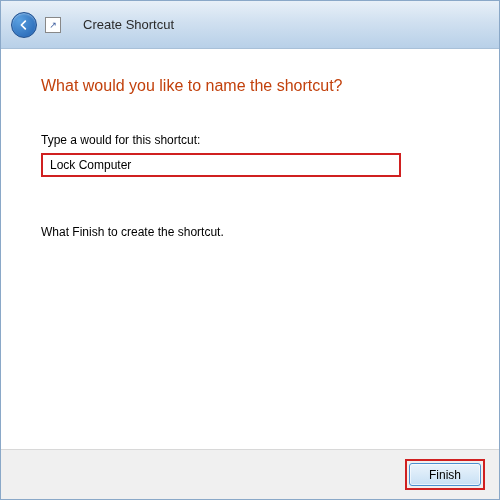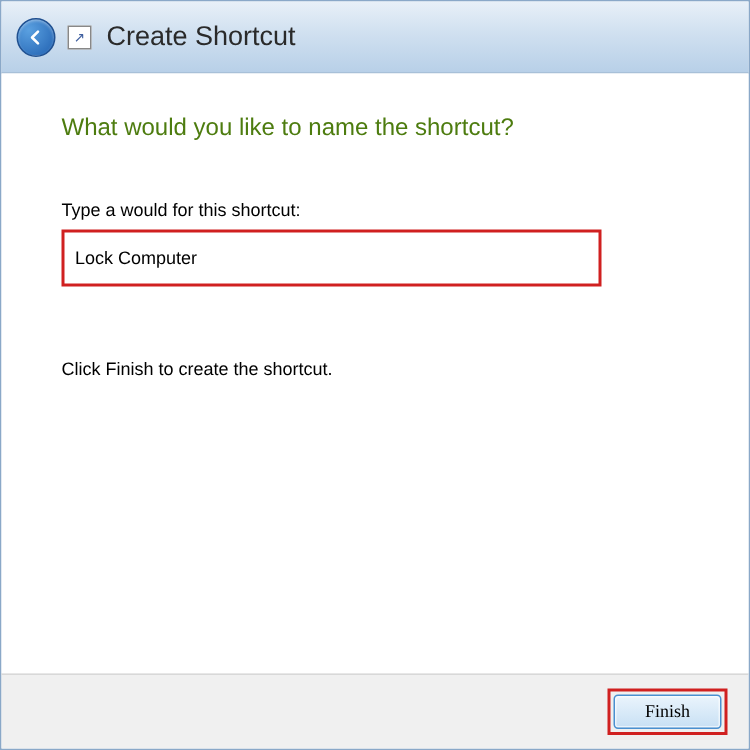--- a/index.html
+++ b/index.html
@@ -47,48 +47,49 @@
       border: 1px solid #888;
       margin-right: 10px;
       position: relative;
       display: flex;
       align-items: center;
       justify-content: center;
       font-size: 9px;
       color: #4060a0;
     }
     .title-text {
-      font-size: 18px;
+      font-size: 13px;
       color: #2a2a2a;
+      margin-left: 12px;
     }
     .content {
       flex: 1;
       padding: 28px 40px 10px 40px;
       background: #fff;
     }
     .heading {
-      color: #4d7c0f;
+      color: #c2410c;
       font-size: 16px;
       font-weight: normal;
       margin-bottom: 38px;
     }
     .field-label {
       font-size: 12px;
       color: #000;
       margin-bottom: 6px;
     }
     .input-wrap {
       border: 2px solid #d02020;
       padding: 1px;
       width: 360px;
       margin-bottom: 48px;
     }
     .text-input {
       width: 100%;
-      height: 32px;
+      height: 18px;
       border: none;
       padding: 2px 6px;
       font-family: inherit;
       font-size: 12px;
       background: #fff;
       color: #000;
       outline: none;
     }
     .instruction {
       font-size: 12px;
@@ -102,21 +103,21 @@
       justify-content: flex-end;
       align-items: center;
       padding: 0 14px;
       gap: 8px;
     }
     .btn {
       min-width: 72px;
       height: 23px;
       border: 1px solid #8a8a8a;
       background: linear-gradient(to bottom, #f8f8f8, #e4e4e4);
-      font-family: Liberation Serif, serif;
+      font-family: Liberation Sans, sans-serif;
       font-size: 12px;
       color: #000;
       cursor: pointer;
       border-radius: 3px;
     }
     .btn-wrap-highlight {
       border: 2px solid #d02020;
       padding: 2px;
       display: inline-flex;
     }
@@ -140,21 +141,21 @@
     <div class="small-icon">↗</div>
     <span class="title-text">Create Shortcut</span>
   </div>
 
   <div class="content">
     <h1 class="heading">What would you like to name the shortcut?</h1>
     <div class="field-label">Type a would for this shortcut:</div>
     <div class="input-wrap">
       <input type="text" class="text-input" value="Lock Computer" style="">
     </div>
-    <div class="instruction">Click Finish to create the shortcut.</div>
+    <div class="instruction">What Finish to create the shortcut.</div>
   </div>
 
   <div class="footer">
     <span class="btn-wrap-highlight">
       <button class="btn btn-finish">Finish</button>
     </span>
   </div>
 </div>
 
 </body></html>

